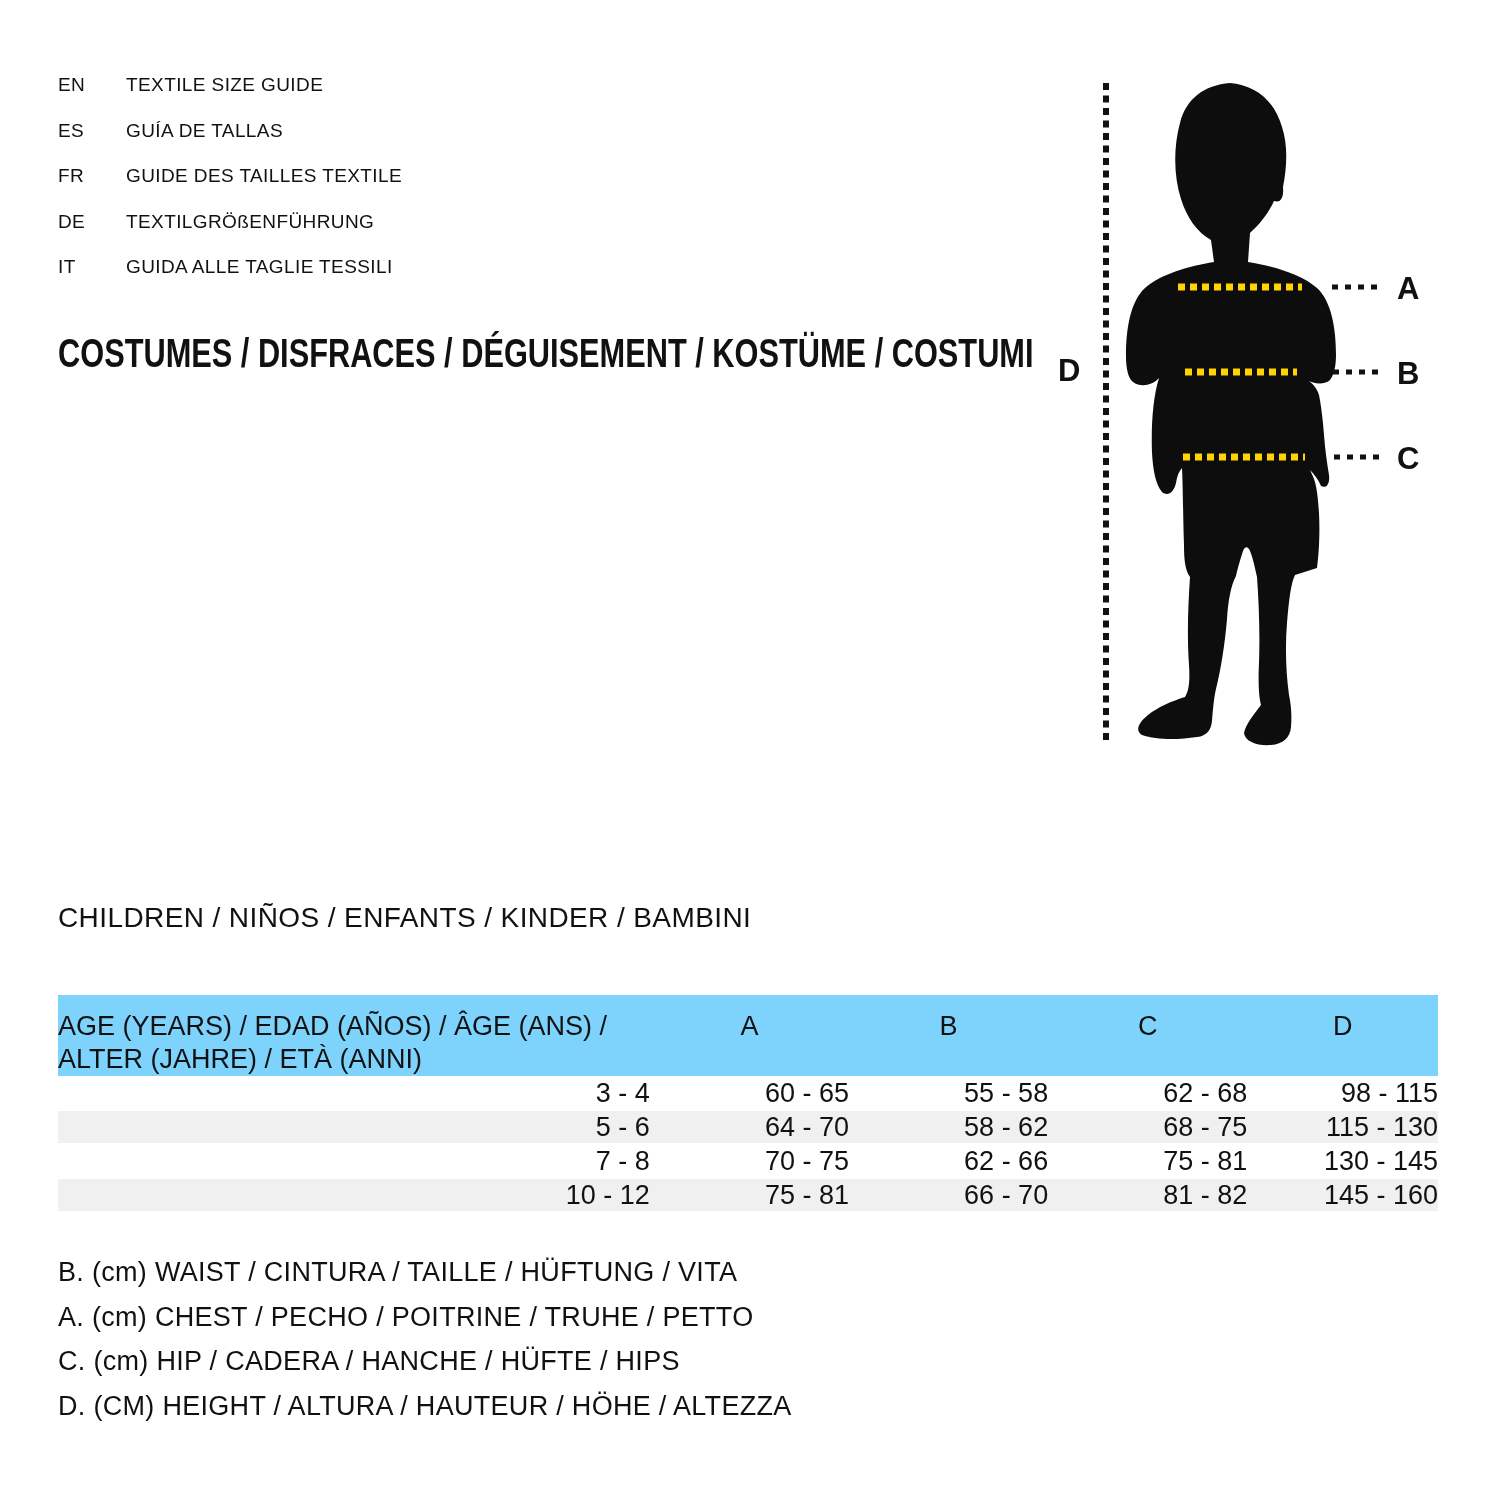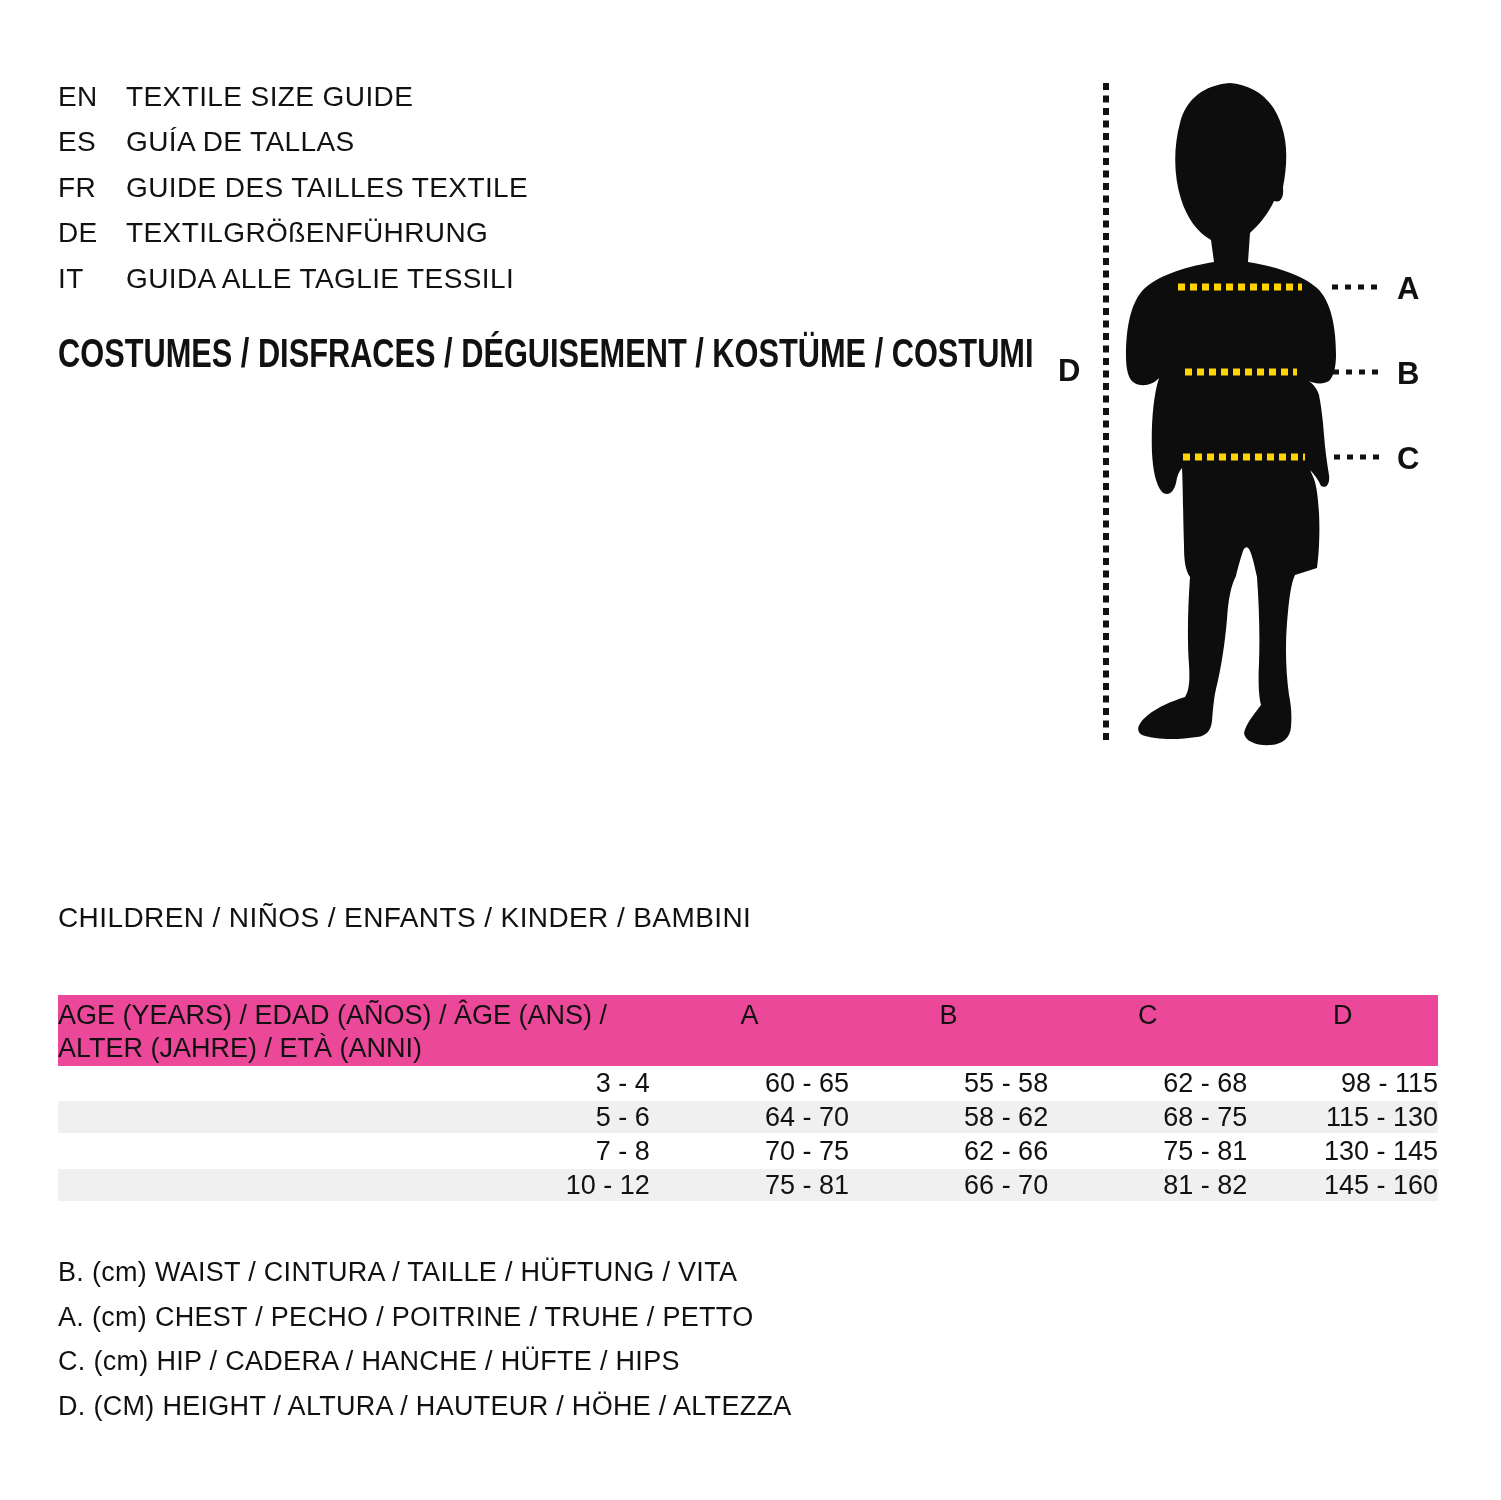--- a/index.html
+++ b/index.html
@@ -5,21 +5,21 @@
   * { margin:0; padding:0; box-sizing:border-box; }
   html,body { background:#fff; }
   body {
     width:1501px; height:1500px; position:relative; overflow:hidden;
     font-family:"Liberation Sans", sans-serif; color:#111;
     -webkit-font-smoothing:antialiased;
   }
 
   
   .lang-block { position:absolute; left:58px; top:74px; }
-  .lang-row { display:flex; height:45.5px; align-items:center; font-size:28px; letter-spacing:.4px; }
+  .lang-row { display:flex; height:45.5px; font-size:19px; letter-spacing:.4px; }
   .lang-code { width:68px; flex:none; }
   .lang-title { white-space:nowrap; }
 
   
   .costumes {
     position:absolute; left:58px; top:330px; height:46px; line-height:46px;
     font-size:41px; font-weight:bold; white-space:nowrap;
     transform:scaleX(.75); transform-origin:0 50%;
   }
 
@@ -30,21 +30,21 @@
   
   .section-title { position:absolute; left:58px; top:902px; font-size:28px; line-height:32px; letter-spacing:.4px; white-space:nowrap; }
 
   
   .size-table {
     position:absolute; left:58px; top:995px; width:1380px;
     border-collapse:collapse; table-layout:fixed; font-size:27px;
   }
   .size-table th { font-weight:normal; text-align:left; vertical-align:top; }
   .size-table thead tr { height:71px; }
-  .size-table thead th { background:#ec4899; padding-top:4px; line-height:33px; }
+  .size-table thead th { background:#7dd3fc; padding-top:15px; line-height:33px; }
   .size-table thead th.col-letter { text-align:center; }
   .size-table tbody tr { height:34px; border-bottom:2px solid #fff; }
   .size-table tbody td { text-align:right; line-height:32px; }
   .size-table tbody td.age { text-align:right; padding-left:3px; }
   .size-table tbody tr.alt { background:#f0f0f0;margin-left:39px; }
 
   
   .legend { position:absolute; left:58px; top:1250px; font-size:27px; line-height:44.5px; letter-spacing:.3px; }
   .legend div { white-space:nowrap; }
 </style>

